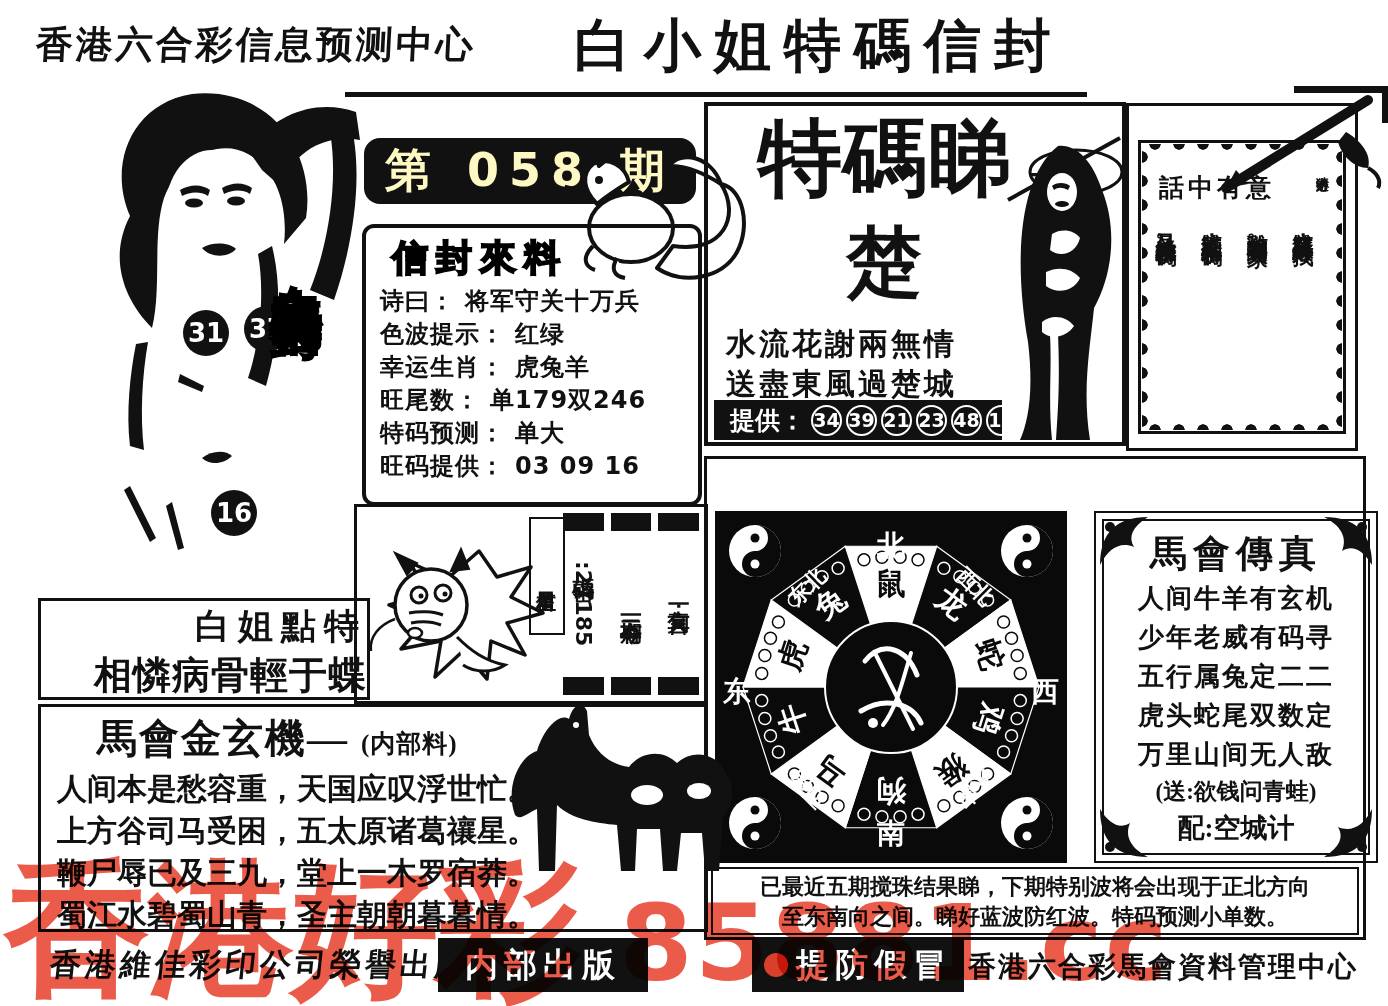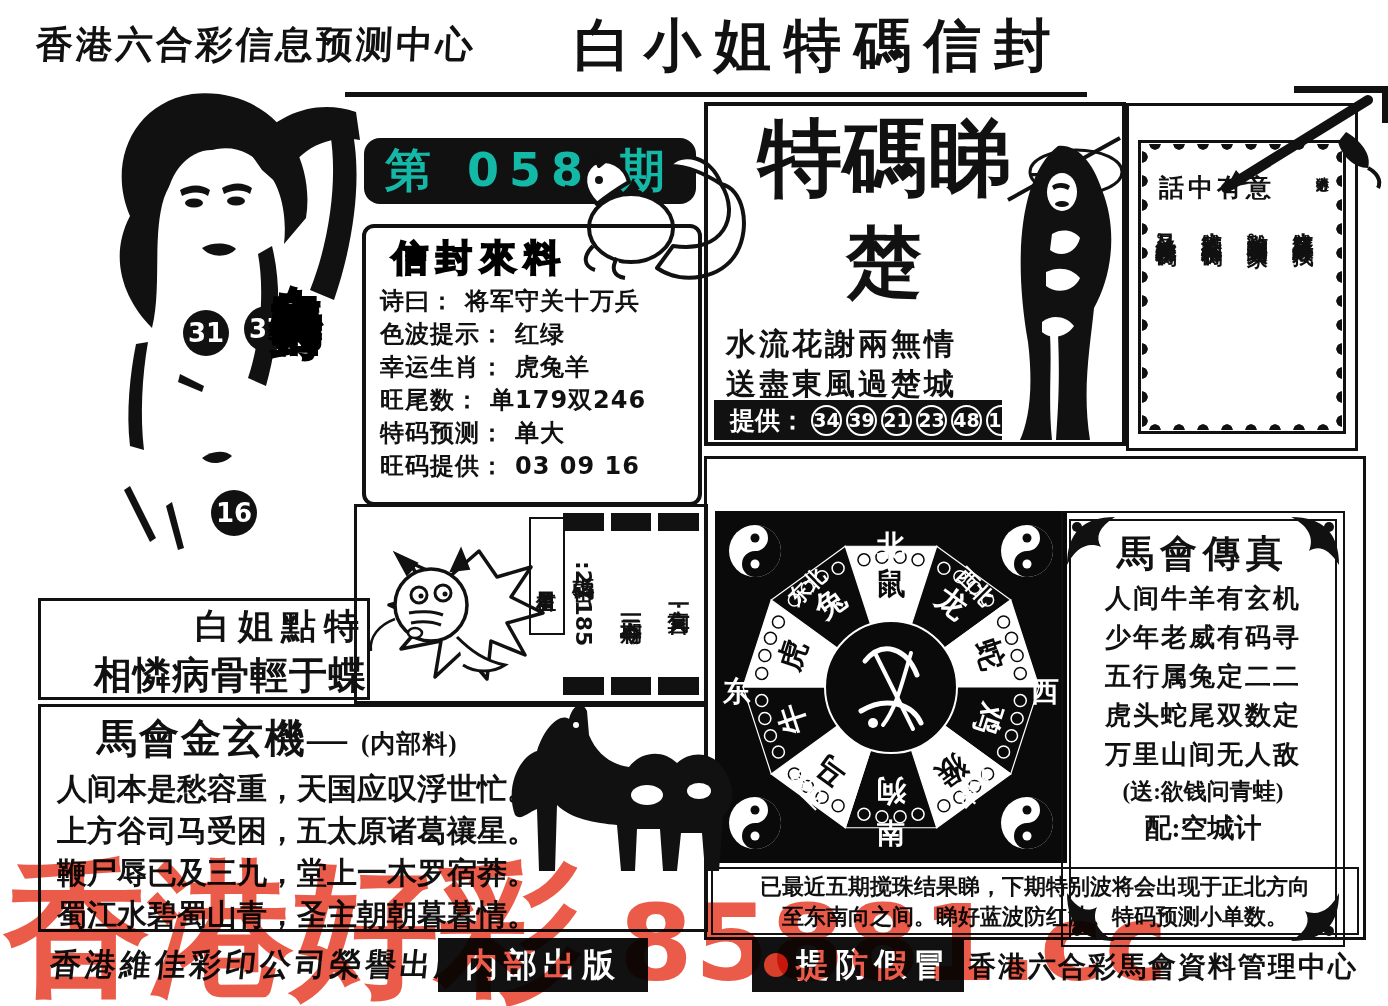--- a/index.html
+++ b/index.html
@@ -11,21 +11,21 @@
   .hdr-title{left:574px;top:8px;font-size:57px;font-weight:900;letter-spacing:13px;}
   .hdr-line{left:345px;top:92px;width:742px;height:5px;background:#111;}
   .corner-br{left:1294px;top:86px;width:88px;height:30px;border-top:7px solid #111;border-right:7px solid #111;}
   
   .ball{position:absolute;width:46px;height:46px;border-radius:50%;background:#111;color:#fff;
         display:flex;align-items:center;justify-content:center;font-size:26px;font-weight:900;}
   .vert-title{left:272px;top:246px;writing-mode:vertical-rl;text-orientation:upright;
         font-size:50px;font-weight:900;line-height:1;letter-spacing:4px;color:#fff;
         -webkit-text-stroke:2.5px #000;text-shadow:0 0 1px #000;}
   .issue-badge{left:364px;top:138px;width:332px;height:66px;background:#111;border-radius:16px;
-        display:flex;align-items:center;justify-content:center;color:#14b8a6;font-size:46px;
+        display:flex;align-items:center;justify-content:center;color:#fef9c3;font-size:46px;
         font-weight:900;letter-spacing:10px;}
   
   .env-box{left:362px;top:224px;width:340px;height:282px;border:4px solid #111;border-radius:12px;box-sizing:border-box;}
   .env-title{margin:6px 0 2px 26px;font-size:36px;font-weight:900;letter-spacing:8px;color:#fff;
         -webkit-text-stroke:2.2px #000;}
   .env-row{margin-left:14px;font-size:24px;font-weight:700;line-height:33px;letter-spacing:1px;white-space:nowrap;}
   .env-row .val{margin-left:10px;margin-top:24px;}
   
   .tema{left:704px;top:102px;width:422px;height:344px;border:4px solid #111;box-sizing:border-box;}
   .tema-big{left:50px;top:-4px;font-size:84px;font-weight:900;letter-spacing:1px;}
@@ -46,21 +46,21 @@
   .perf-r{right:1px;top:2px;bottom:2px;width:12px;background:radial-gradient(circle 6px at 12px 12px,#111 5.4px,transparent 6px);background-size:12px 24px;background-repeat:repeat-y;}
   .stamp-title{position:absolute;left:18px;top:28px;font-size:25px;font-weight:900;letter-spacing:4px;}
   .stamp-sub{position:absolute;right:12px;top:24px;writing-mode:vertical-rl;text-orientation:upright;font-size:13px;font-weight:700;}
   .stamp-cols{position:absolute;left:14px;right:30px;top:74px;bottom:14px;display:flex;flex-direction:row-reverse;justify-content:space-between;}
   .stamp-col{writing-mode:vertical-rl;text-orientation:upright;font-size:21px;font-weight:800;line-height:1;letter-spacing:2px;}
   
   .wheel-panel{left:704px;top:456px;width:662px;height:484px;border:3px solid #111;box-sizing:border-box;}
   .wheel-titlebar{position:absolute;left:0;top:0;right:0;height:46px;background:#111;color:#fff;
         display:flex;align-items:center;justify-content:center;font-size:31px;font-weight:800;letter-spacing:5px;}
   .wheel-svg{position:absolute;left:8px;top:52px;}
-  .fortune{position:absolute;left:354px;top:52px;width:284px;height:436px;border:2px solid #111;
+  .fortune{position:absolute;left:387px;top:52px;width:284px;height:352px;border:2px solid #111;
         outline:2px solid #111;outline-offset:-10px;box-sizing:border-box;text-align:center;
         font-family:"Liberation Serif",serif;}
   .fortune-title{margin-top:16px;font-size:37px;font-weight:900;letter-spacing:6px;}
   .fortune-line{font-size:26px;font-weight:700;line-height:39px;letter-spacing:2px;}
   .fortune-gift{font-size:23px;font-weight:700;line-height:36px;}
   .fortune-match{font-size:27px;font-weight:900;line-height:36px;}
   .flc{position:absolute;width:52px;height:52px;}
   .wheel-footer{position:absolute;left:4px;top:408px;width:648px;height:68px;border:2.5px solid #111;
         box-sizing:border-box;text-align:center;font-size:22px;font-weight:600;line-height:30px;padding-top:3px;}
   

